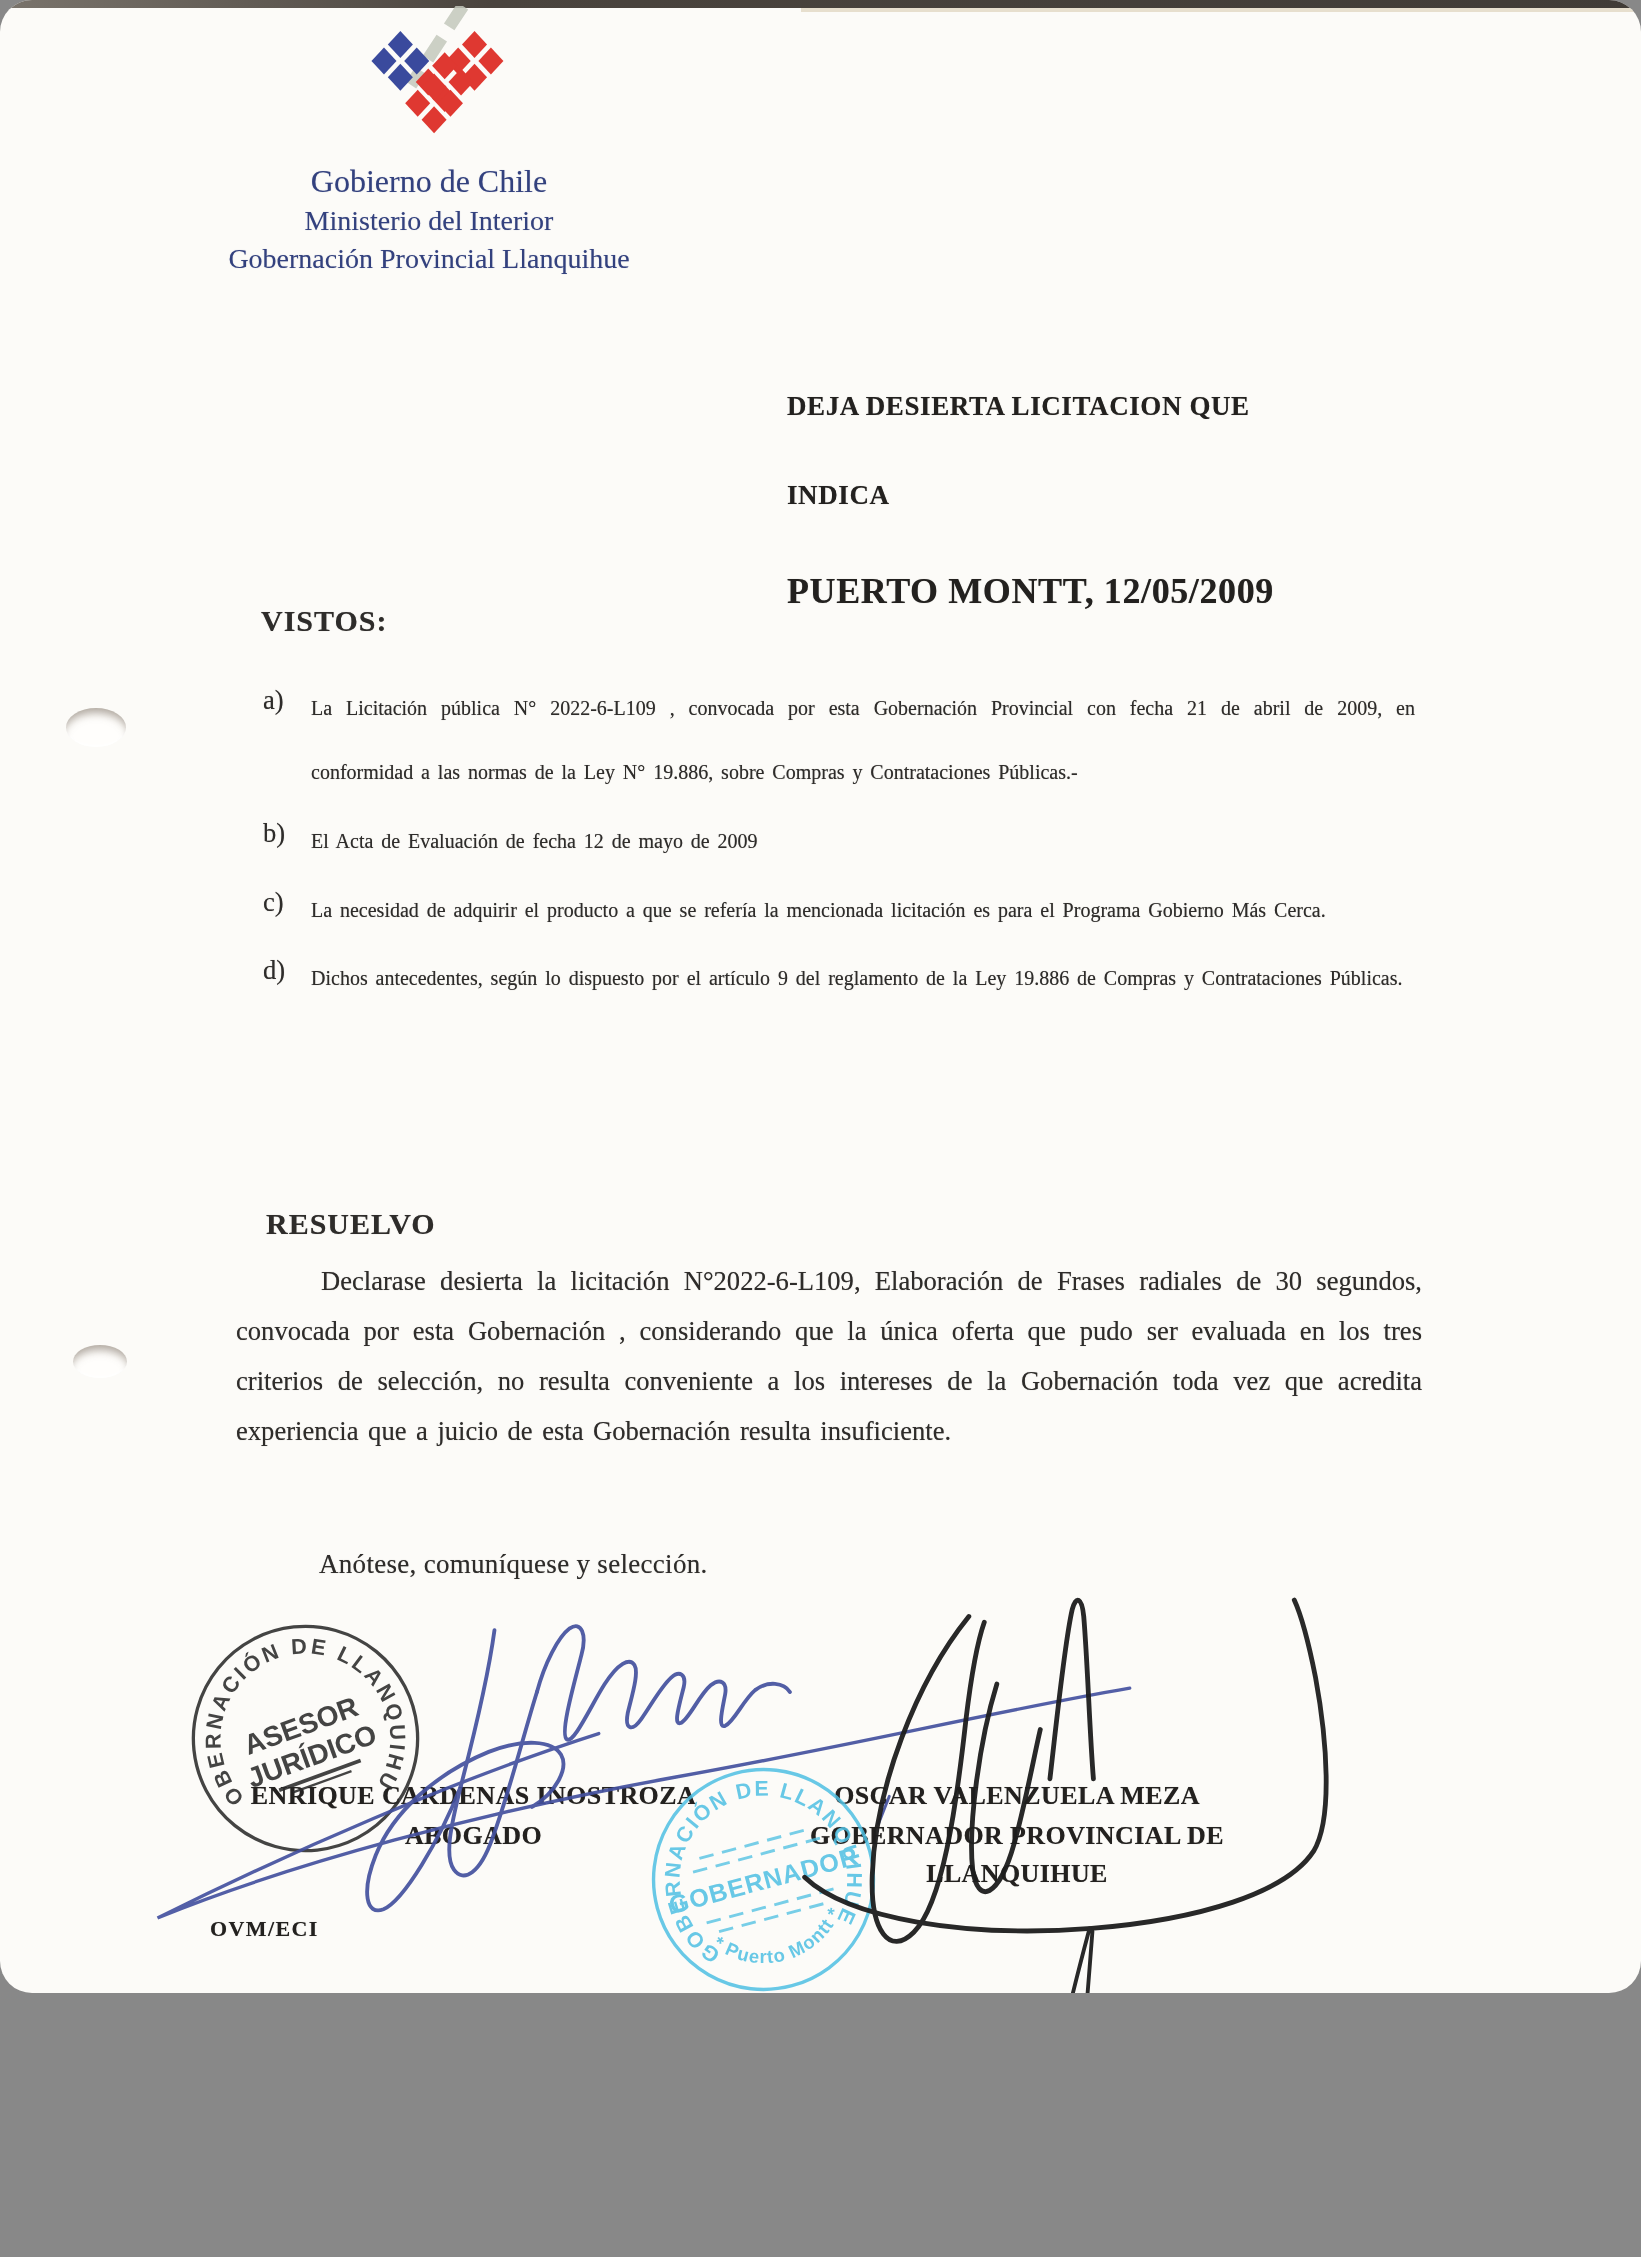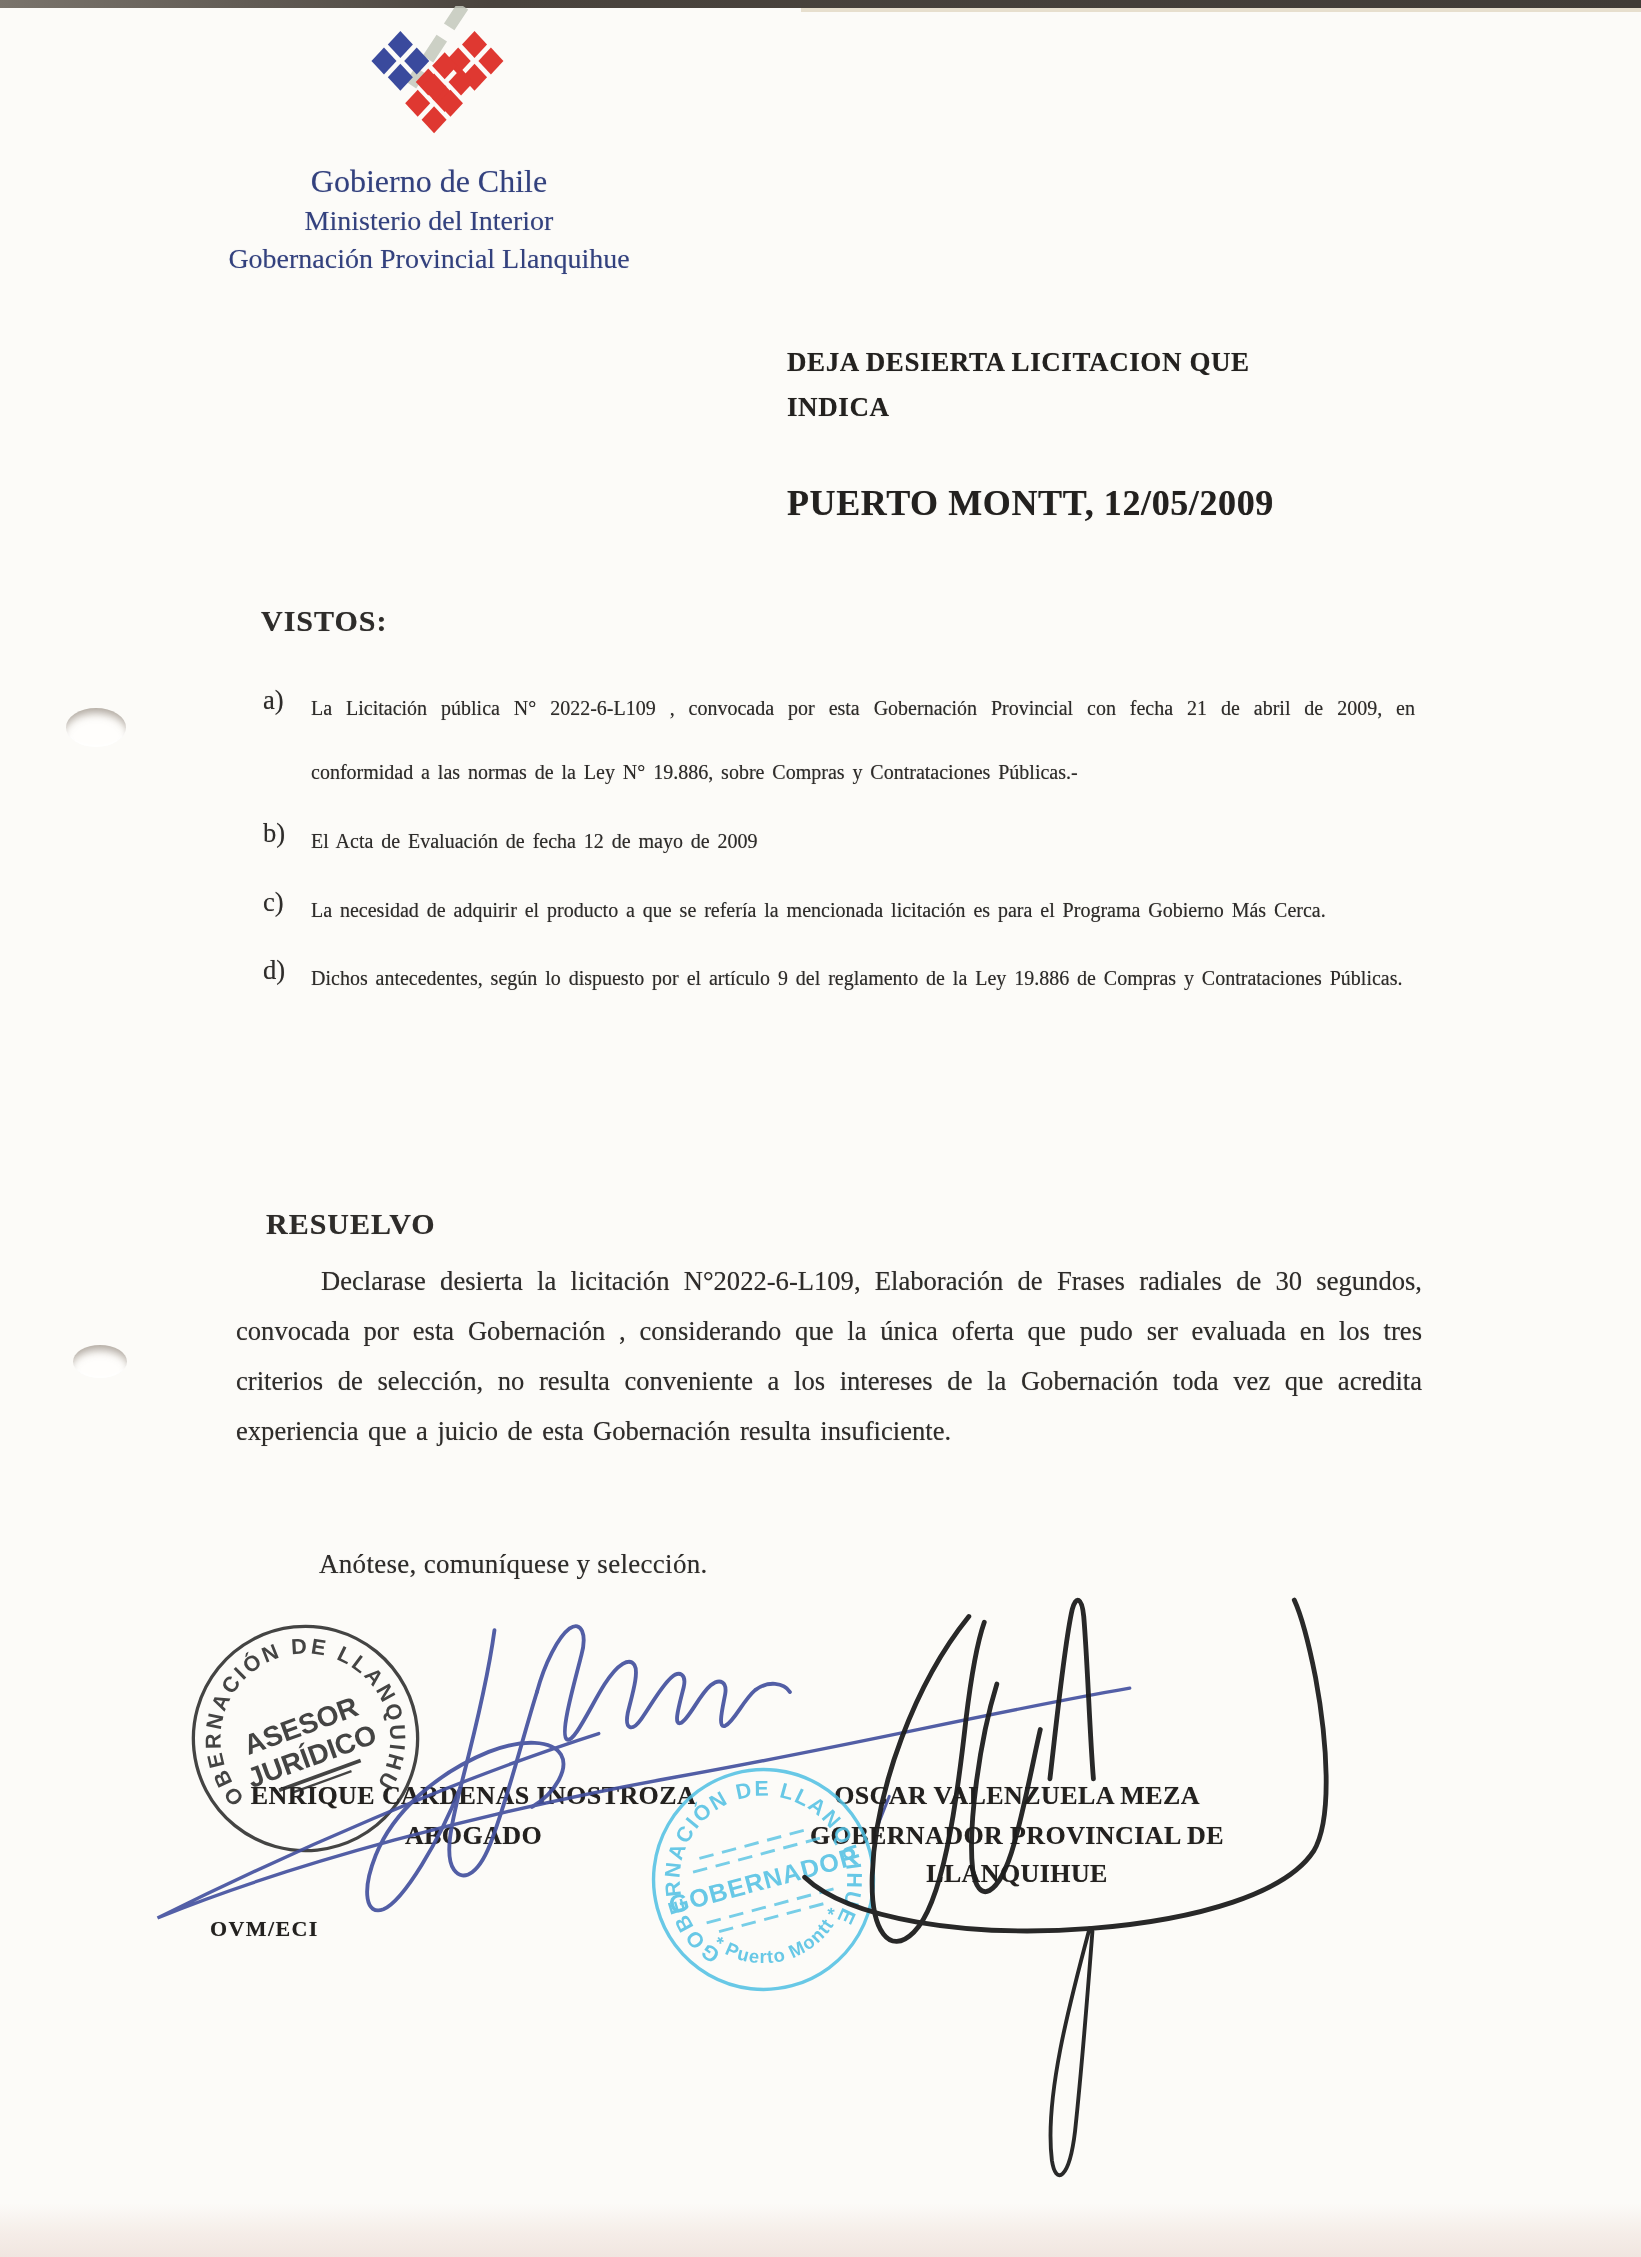--- a/index.html
+++ b/index.html
@@ -1,23 +1,24 @@
 <!DOCTYPE html>
 <html><head>
 <meta charset="utf-8">
 <style>
   html,body{margin:0;padding:0;background:#888;}
   .page{
     position:relative;
-    width:1641px;height:2257px;
+    width:1641px;height:1993px;
     margin:0 auto;
     background:#fcfbf8;
     overflow:hidden;
     font-family:"Liberation Serif","DejaVu Serif",serif;
     color:#2e2c2a;
+    border-radius:32px;
   }
   .abs{position:absolute;}
   
   .topbar{left:0;top:0;width:1641px;height:7.7px;
     background:linear-gradient(to right,#7a746c 0%,#4a443e 30%,#413c37 100%);}
   .topline{left:801px;top:7.7px;width:840px;height:3.9px;background:#d5c8ab;opacity:.55;}
   .bottom-smudge{left:0;top:2203px;width:1641px;height:54px;
     background:linear-gradient(to bottom,rgba(221,189,177,0) 0%,rgba(221,189,177,.22) 55%,rgba(213,181,169,.3) 100%);}
   .punch{border-radius:50%;background:#fffefc;
     box-shadow:inset 0 8.7px 8.7px -3.9px rgba(112,98,84,.55), inset 0 -1.9px 2.9px rgba(255,255,255,.8);}
@@ -26,21 +27,21 @@
 
   
   .org-block{left:154px;top:162px;width:550px;text-align:center;color:#33417e;
     text-shadow:0 0 1px rgba(51,65,126,.35);}
   .org-l1{font-size:32px;line-height:39px;}
   .org-l2{font-size:28px;line-height:39px;}
   .org-l3{font-size:28px;line-height:37px;}
 
   
   .title-block{left:787px;top:340px;width:637px;color:#23211f;}
-  .subject-line{font-weight:700;font-size:27px;line-height:45px;letter-spacing:0.6px;}
+  .subject-line{font-weight:700;font-size:27px;line-height:45px;letter-spacing:0.6px;margin-top:44px;}
   .resolution-line{margin-top:50px;font-weight:700;font-size:27px;letter-spacing:0.4px;}
   .resolution-number{font-size:37px;letter-spacing:1px;}
   .place-date{margin-top:52px;font-weight:700;font-size:36px;letter-spacing:0.6px;}
 
   
   .scan-ink{text-shadow:0 0 0.7px rgba(40,38,36,.5);}
   .vistos-heading{left:261px;top:604px;font-weight:700;font-size:30px;letter-spacing:1px;}
   .vistos-list{left:263px;top:676px;width:1152px;}
   .vitem{display:flex;margin-bottom:4.8px;}
   .vletter{width:48px;flex:none;font-size:26.6px;line-height:49px;}

